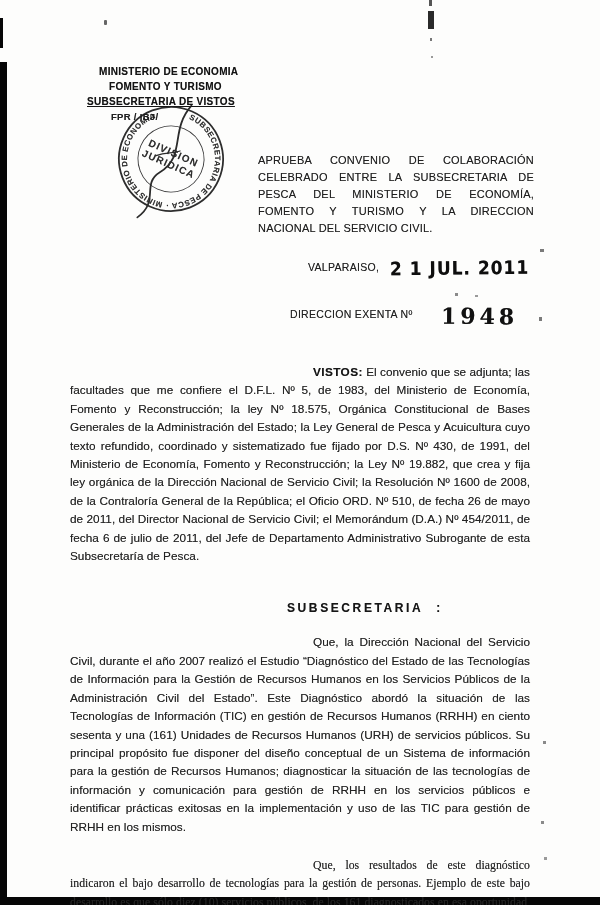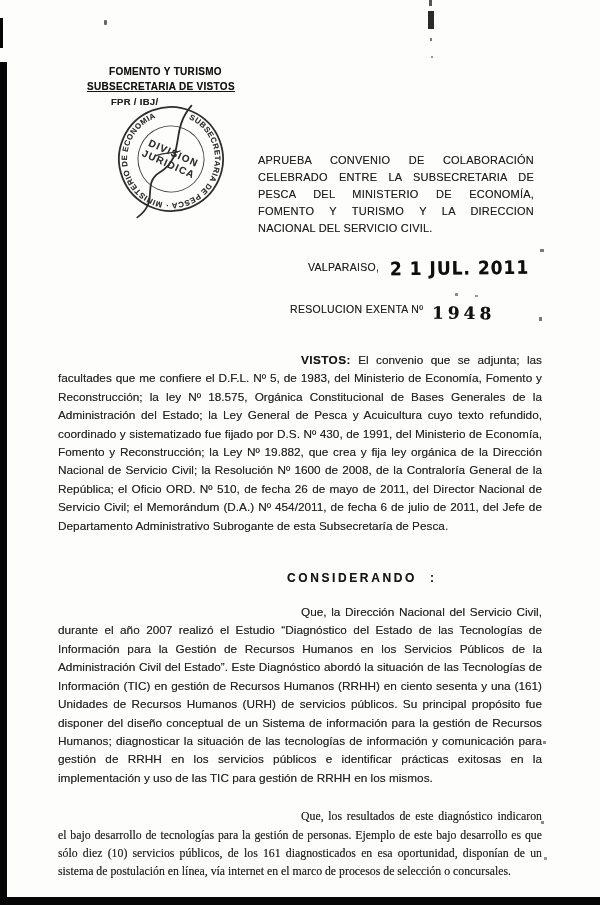--- a/index.html
+++ b/index.html
@@ -40,26 +40,26 @@
   .subject{position:absolute;left:258px;top:152px;width:276px;margin:0;
     font-size:11px;line-height:17px;text-align:justify;color:#1f1f1f;letter-spacing:0.2px;}
   
   .dateline{position:absolute;left:308px;top:258px;white-space:nowrap;}
   .place{font-size:10.5px;color:#222;vertical-align:3px;letter-spacing:0.3px;}
   .datestamp{font-family:"DejaVu Sans",sans-serif;font-weight:bold;font-size:17px;
     color:#0e0e0e;margin-left:6px;letter-spacing:1px;transform:scaleY(1.08) rotate(-0.6deg);
     display:inline-block;}
   .resline{position:absolute;left:290px;top:303px;white-space:nowrap;}
   .reslabel{font-size:10.5px;color:#222;vertical-align:6px;letter-spacing:0.3px;}
-  .resnum{font-family:"DejaVu Serif",serif;font-weight:bold;font-size:17px;
-    letter-spacing:4px;color:#111;margin-left:4px;display:inline-block;
+  .resnum{font-family:"DejaVu Serif",serif;font-weight:bold;font-size:22px;
+    letter-spacing:4px;color:#111;margin-left:24px;display:inline-block;
     transform:rotate(0.5deg);}
   
   .bodyflow{position:absolute;left:58px;top:351px;width:484px;}
-  .para{margin:0;font-size:11.8px;line-height:18.4px;text-align:justify;color:#242424;}
+  .para{margin:12px;font-size:11.8px;line-height:18.4px;text-align:justify;color:#242424;}
   .indent{text-indent:243px;}
   .vistos b{letter-spacing:0.4px;color:#161616;}
   .heading{margin:36px 0 0 229px;font-weight:bold;font-size:12px;
     letter-spacing:2.6px;color:#161616;}
   .heading .colon{margin-left:13px;font-weight:bold;}
   .p1{margin-top:18px;}
   .p2{margin-top:20px;font-family:Liberation Serif, serif;}
 </style>
 </head>
 <body>
@@ -76,20 +76,21 @@
   <div class="art sp-a"></div>
   <div class="art sp-b"></div>
   <div class="art sp-c"></div>
   <div class="art sp-d"></div>
   <div class="art sp-e"></div>
   <div class="art sp-f"></div>
   <div class="art sp-g"></div>
   <div class="art sp-h"></div>
 
   <header class="letterhead">
+    <div class="lh1">MINISTERIO DE ECONOMIA</div>
     <div class="lh2">FOMENTO Y TURISMO</div>
     <div class="lh3">SUBSECRETARIA DE VISTOS</div>
     <div class="lh4">FPR / IBJ/</div>
   </header>
 
   <svg class="stamp" width="150" height="150" viewBox="0 0 150 150">
     <defs>
       <path id="ringPath" d="M75,31 a44,44 0 1,1 -0.01,0 z"></path>
     </defs>
     <circle cx="75" cy="75" r="52" fill="none" stroke="#1d1d1d" stroke-width="1.8"></circle>
@@ -104,29 +105,29 @@
   </svg>
 
   <p class="subject">APRUEBA CONVENIO DE COLABORACIÓN CELEBRADO ENTRE LA SUBSECRETARIA DE PESCA DEL MINISTERIO DE ECONOMÍA, FOMENTO Y TURISMO Y LA DIRECCION NACIONAL DEL SERVICIO CIVIL.</p>
 
   <div class="dateline">
     <span class="place">VALPARAISO,</span>
     <span class="datestamp">2 1 JUL. 2011</span>
   </div>
 
   <div class="resline">
-    <span class="reslabel">RESOLUCION EXENTA Nº</span>
+    <span class="reslabel">DIRECCION EXENTA Nº</span>
     <span class="resnum">1948</span>
   </div>
 
   <div class="bodyflow">
     <p class="para indent vistos">
       <b>VISTOS:</b>
       <span>El convenio que se adjunta; las facultades que me confiere el D.F.L. Nº 5, de 1983, del Ministerio de Economía, Fomento y Reconstrucción; la ley Nº 18.575, Orgánica Constitucional de Bases Generales de la Administración del Estado; la Ley General de Pesca y Acuicultura cuyo texto refundido, coordinado y sistematizado fue fijado por D.S. Nº 430, de 1991, del Ministerio de Economía, Fomento y Reconstrucción; la Ley Nº 19.882, que crea y fija ley orgánica de la Dirección Nacional de Servicio Civil; la Resolución Nº 1600 de 2008, de la Contraloría General de la República; el Oficio ORD. Nº 510, de fecha 26 de mayo de 2011, del Director Nacional de Servicio Civil; el Memorándum (D.A.) Nº 454/2011, de fecha 6 de julio de 2011, del Jefe de Departamento Administrativo Subrogante de esta Subsecretaría de Pesca.</span>
     </p>
     <div class="heading">
-      <b>CONSIDERANDO</b><span class="colon">:</span>
+      <b>SUBSECRETARIA</b><span class="colon">:</span>
     </div>
     <p class="para indent p1">Que, la Dirección Nacional del Servicio Civil, durante el año 2007 realizó el Estudio “Diagnóstico del Estado de las Tecnologías de Información para la Gestión de Recursos Humanos en los Servicios Públicos de la Administración Civil del Estado”. Este Diagnóstico abordó la situación de las Tecnologías de Información (TIC) en gestión de Recursos Humanos (RRHH) en ciento sesenta y una (161) Unidades de Recursos Humanos (URH) de servicios públicos. Su principal propósito fue disponer del diseño conceptual de un Sistema de información para la gestión de Recursos Humanos; diagnosticar la situación de las tecnologías de información y comunicación para gestión de RRHH en los servicios públicos e identificar prácticas exitosas en la implementación y uso de las TIC para gestión de RRHH en los mismos.</p>
     <p class="para indent p2">Que, los resultados de este diagnóstico indicaron el bajo desarrollo de tecnologías para la gestión de personas. Ejemplo de este bajo desarrollo es que sólo diez (10) servicios públicos, de los 161 diagnosticados en esa oportunidad, disponían de un sistema de postulación en línea, vía internet en el marco de procesos de selección o concursales.</p>
   </div>
 
 </div>
 
 </body></html>

